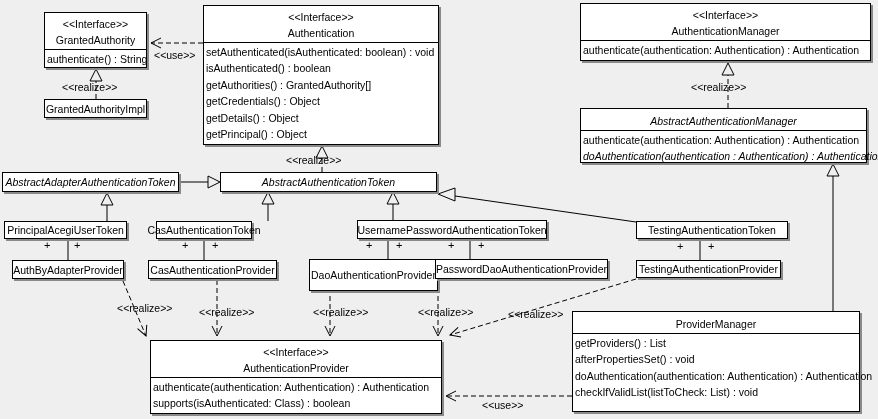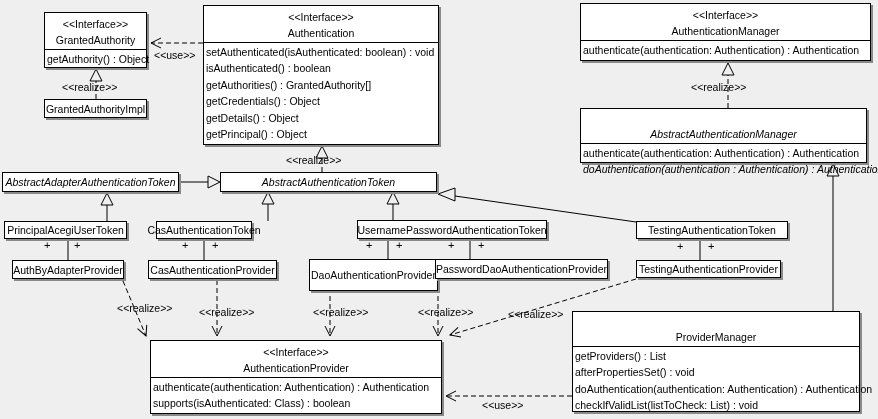--- a/index.html
+++ b/index.html
@@ -2,21 +2,21 @@
 <html><head>
 <meta charset="utf-8">
 <style>
   html,body{margin:0;padding:0;background:#efefef;}
   #canvas{position:relative;width:878px;height:419px;background:#efefef;overflow:hidden;
           font-family:"Liberation Sans",sans-serif;color:#000;}
   svg{position:absolute;left:0;top:0;pointer-events:none;}
   .box{position:absolute;background:#fff;border:1px solid #000;box-shadow:2px 2px 0 #8a8a8a;
        box-sizing:border-box;font-size:10.5px;overflow:visible;}
   .title{text-align:center;padding:3px 2px 1px;line-height:16px;}
-  .title-one{text-align:center;line-height:17px;padding:17px 2px 0;white-space:nowrap;}
+  .title-one{text-align:center;line-height:17px;padding:4px 2px 0;white-space:nowrap;}
   .nm{display:flex;align-items:center;justify-content:center;white-space:nowrap;}
   .methods{border-top:1px solid #000;padding:1px 0;}
   .m{line-height:16.4px;padding:0 1px 0 2px;white-space:nowrap;}
   .abstract{font-style:italic;}
   .elbl{position:absolute;font-size:10.5px;white-space:nowrap;}
   .plus{position:absolute;font-size:11px;line-height:11px;}
   line,path{stroke:#000;stroke-width:1;fill:none;}
   .dash{stroke-dasharray:5,3;}
   polygon{fill:#efefef;stroke:#000;stroke-width:1;}
 </style>
@@ -97,21 +97,21 @@
   <span class="plus" style="left:478px;top:240px">+</span>
   <span class="plus" style="left:677px;top:241px">+</span>
   <span class="plus" style="left:708px;top:241px">+</span>
 
   <div class="box" style="left:44px;top:12px;width:103px;height:56px">
     <div class="title">
       <div>&lt;&lt;Interface&gt;&gt;</div>
       <div>GrantedAuthority</div>
     </div>
     <div class="methods">
-      <div class="m">getAuthority() : Object</div>
+      <div class="m">authenticate() : String</div>
     </div>
   </div>
 
   <div class="box nm" style="left:44px;top:99px;width:103px;height:19px">
     <div>GrantedAuthorityImpl</div>
   </div>
 
   <div class="box" style="left:203px;top:5px;width:236px;height:140px">
     <div class="title">
       <div>&lt;&lt;Interface&gt;&gt;</div>

